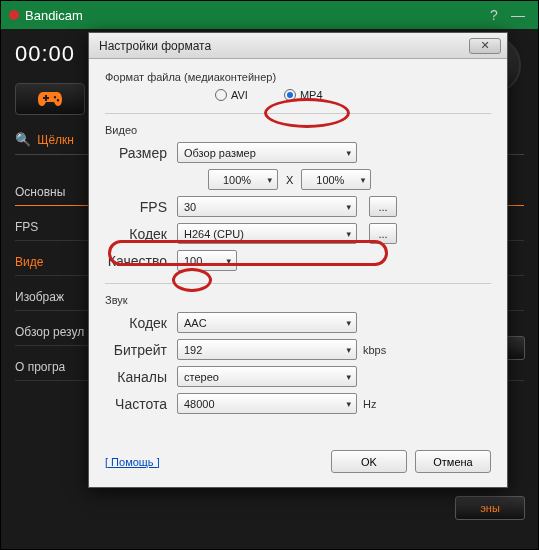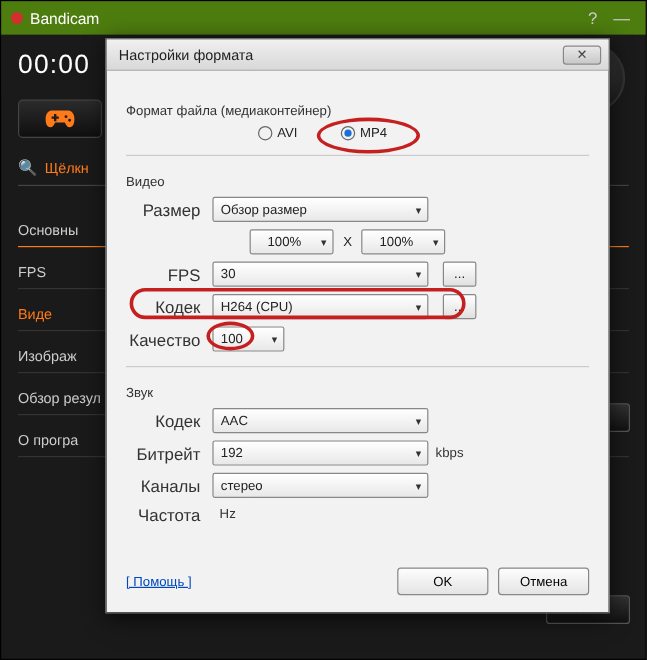--- a/index.html
+++ b/index.html
@@ -1,20 +1,20 @@
 <!DOCTYPE html>
 <html><head>
 <meta charset="utf-8">
 <style>
 * { box-sizing: border-box; margin: 0; padding: 0; font-family: "Segoe UI", Tahoma, sans-serif; }
 body { background: #4a4a4a; width: 539px; height: 550px; overflow: hidden; position: relative; }
 
 
 .main-window { background: #1a1a1a; width: 100%; height: 100%; border: 1px solid #000; }
-.main-titlebar { height: 28px; background: #4d7c0f; display: flex; align-items: center; padding: 0 8px; color: #fff; font-size: 13px; }
+.main-titlebar { height: 28px; background: #15803d; display: flex; align-items: center; padding: 0 8px; color: #fff; font-size: 13px; }
 .main-titlebar .rec-dot { width: 10px; height: 10px; background: #d32f2f; border-radius: 50%; margin-right: 6px; }
 .main-titlebar .spacer { flex: 1; }
 .main-titlebar .tb-btn { width: 24px; height: 20px; display: flex; align-items: center; justify-content: center; color: #ccc; cursor: pointer; font-size: 14px; }
 
 .main-toolbar { height: 50px; background: #1a1a1a; display: flex; align-items: center; padding: 0 14px; }
 .timer { color: #fff; font-size: 22px; font-weight: 300; letter-spacing: 1px; }
 .rec-circle { margin-left: auto; width: 58px; height: 58px; border-radius: 50%; background: radial-gradient(circle at 35% 30%, #555, #111); border: 2px solid #333; position: relative; }
 .rec-circle::after { content: ""; position: absolute; width: 20px; height: 20px; background: #222; border-radius: 50%; top: 50%; left: 50%; transform: translate(-50%,-50%); }
 
 .mode-row { height: 38px; display: flex; align-items: stretch; padding: 0 14px 6px; gap: 0; margin-top:4px;}
@@ -34,21 +34,21 @@
 .bottom-settings { bottom: 190px; }
 .bottom-buttons { bottom: 30px; }
 
 
 .dialog { position: absolute; left: 88px; top: 32px; width: 420px; background: #f2f2f2; border: 1px solid #555; box-shadow: 0 4px 18px rgba(0,0,0,0.7); font-size: 11px; color: #222; }
 .dlg-titlebar { height: 26px; background: linear-gradient(#f0f0f0, #d8d8d8); border-bottom: 1px solid #aaa; display: flex; align-items: center; padding: 0 6px 0 10px; font-size: 12px; }
 .dlg-titlebar .spacer { flex: 1; }
 .dlg-close { width: 32px; height: 16px; background: linear-gradient(#e8e8e8,#c8c8c8); border: 1px solid #888; border-radius: 3px; display:flex; align-items:center; justify-content:center; font-size: 11px; color:#444; cursor:pointer;}
 
 .dlg-body { padding: 12px 16px 10px; }
-.group { margin-bottom: 12px; margin-top: 16px; }
+.group { margin-bottom: 12px; }
 .group-title { font-size: 11px; color: #333; margin-bottom: 6px; }
 .hr { height: 1px; background: #ccc; margin: 2px 0 10px; }
 
 .row { display: flex; align-items: center; margin-bottom: 6px; }
 .row-label { width: 72px; text-align: right; padding-right: 10px; font-size: 14px; color: #333; }
 
 .radio-row { display: flex; gap: 36px; padding-left: 110px; align-items:center;}
 .radio-opt { display: flex; align-items: center; gap: 4px; cursor: pointer; }
 .radio { width: 12px; height: 12px; border: 1px solid #666; border-radius: 50%; display: inline-flex; align-items:center; justify-content:center;}
 .radio.checked::after { content:""; width:6px; height:6px; background:#1a6fd6; border-radius:50%; }
@@ -205,20 +205,23 @@
 
       <div class="row">
         <div class="row-label">Каналы</div>
         <div class="select" style="width:180px">
             <span>стерео</span>
           </div>
       </div>
 
       <div class="row">
         <div class="row-label">Частота</div>
+        <div class="select" style="width:180px">
+            <span>48000</span>
+          </div>
         <span class="unit">Hz</span>
       </div>
     </div>
   </div>
 
   <div class="dlg-footer">
     <span class="help-link">[ Помощь ]</span>
     <span class="footer-spacer"></span>
     <button class="dlg-btn">OK</button>
     <button class="dlg-btn">Отмена</button>

